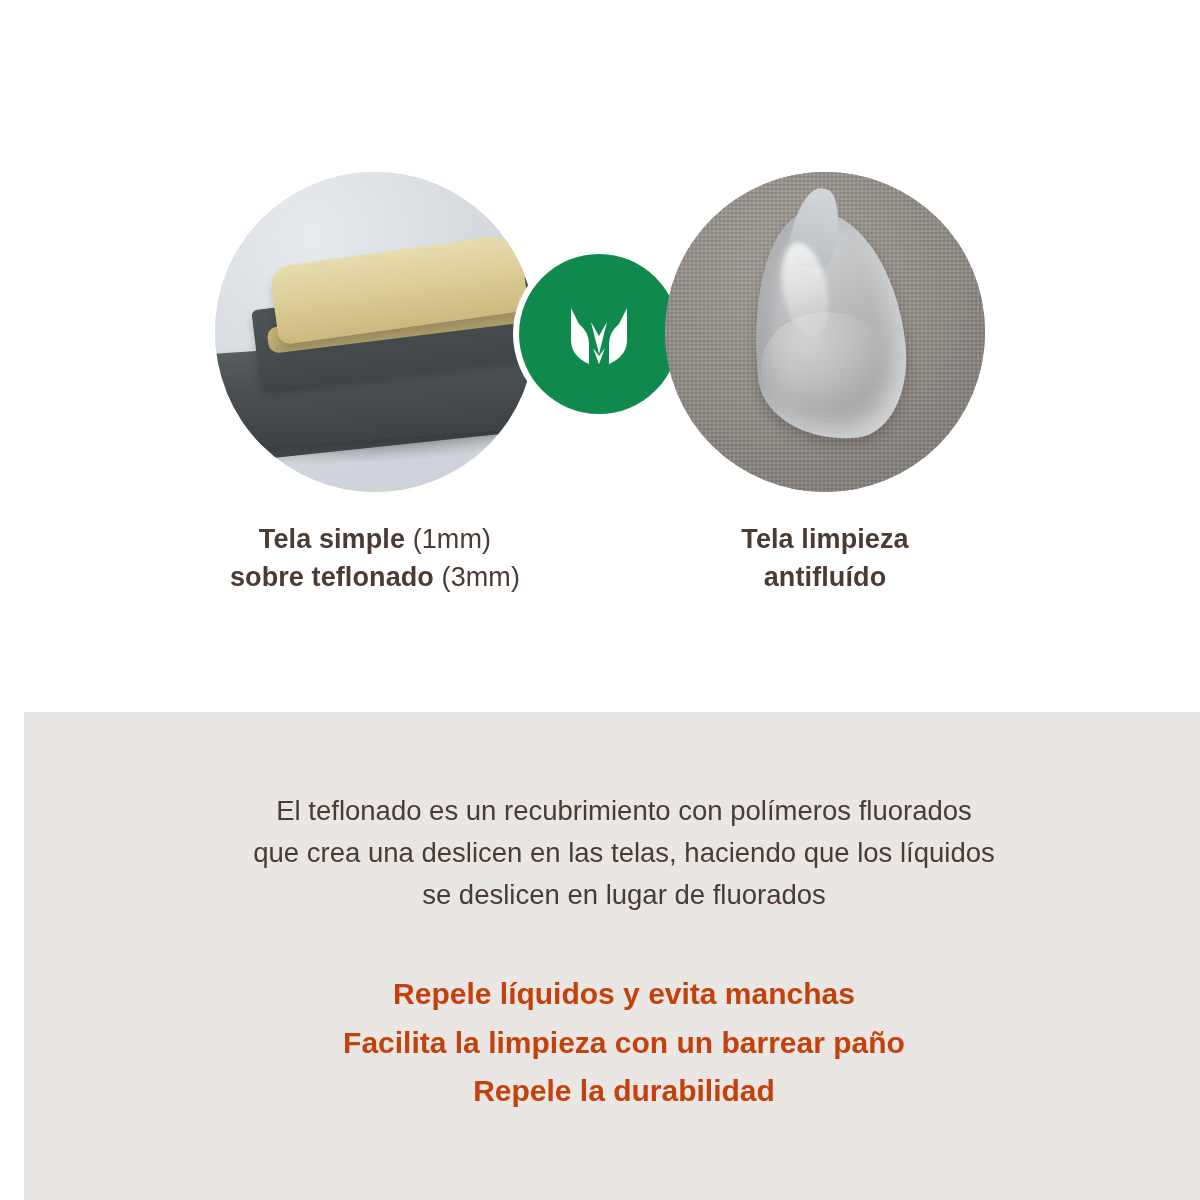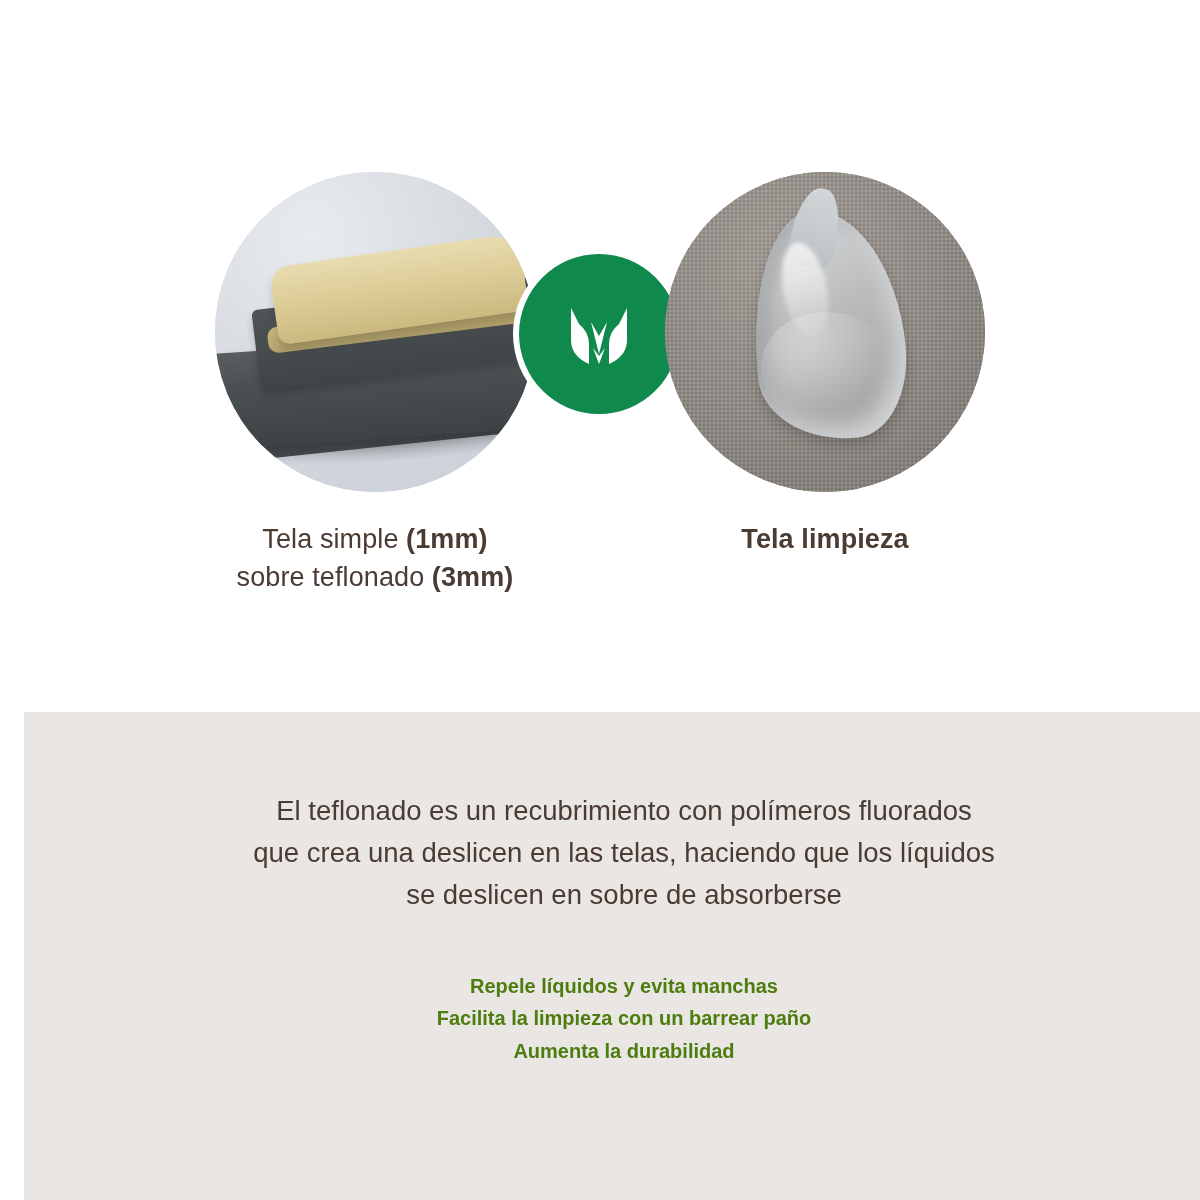--- a/index.html
+++ b/index.html
@@ -208,22 +208,22 @@
     height: 120px;
   }
   .caption {
     position: absolute;
     text-align: center;
     color: #4a3b33;
     font-size: 27px;
     line-height: 1.42;
     letter-spacing: 0.1px;
   }
-  .caption .b { font-weight: 400; }
-  .caption .n { font-weight: 700; }
+  .caption .b { font-weight: 700; }
+  .caption .n { font-weight: 400; }
   .caption-left {
     left: 155px;
     top: 10px;
     width: 440px;
   }
   .caption-right {
     left: 605px;
     top: 10px;
     width: 440px;
     font-weight: 700;
@@ -249,22 +249,22 @@
     font-size: 27.5px;
     line-height: 1.52;
     font-weight: 400;
   }
   .benefits {
     position: absolute;
     left: 100px;
     top: 258px;
     width: 1000px;
     text-align: center;
-    color: #4d7c0f;
-    font-size: 20px;
+    color: #c2410c;
+    font-size: 30px;
     line-height: 1.62;
     font-weight: 700;
   }
 </style>
 </head>
 <body>
 
 <div class="page">
 
   <div class="top-section">
@@ -307,34 +307,35 @@
         <div>
           <span class="b">Tela simple</span><span class="n"> (1mm)</span>
         </div>
         <div>
           <span class="b">sobre teflonado</span><span class="n"> (3mm)</span>
         </div>
       </div>
 
       <div class="caption caption-right">
         <div>Tela limpieza</div>
+        <div>antifluído</div>
       </div>
     </div>
 
   </div>
 
   <div class="bottom-section">
 
     <div class="paragraph">
       <div>El teflonado es un recubrimiento con polímeros fluorados</div>
       <div>que crea una deslicen en las telas, haciendo que los líquidos</div>
-      <div>se deslicen en sobre de absorberse</div>
+      <div>se deslicen en lugar de fluorados</div>
     </div>
 
     <div class="benefits">
       <div>Repele líquidos y evita manchas</div>
       <div>Facilita la limpieza con un barrear paño</div>
-      <div>Aumenta la durabilidad</div>
+      <div>Repele la durabilidad</div>
     </div>
 
   </div>
 
 </div>
 
 </body></html>

